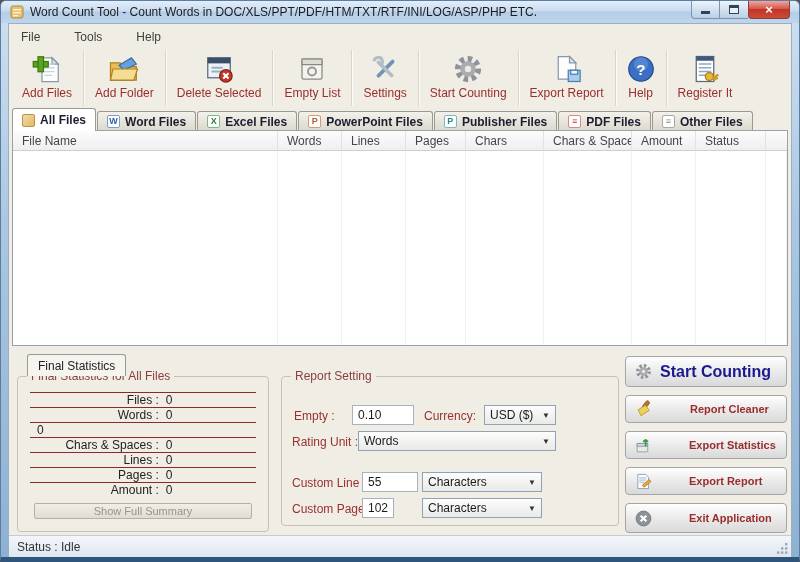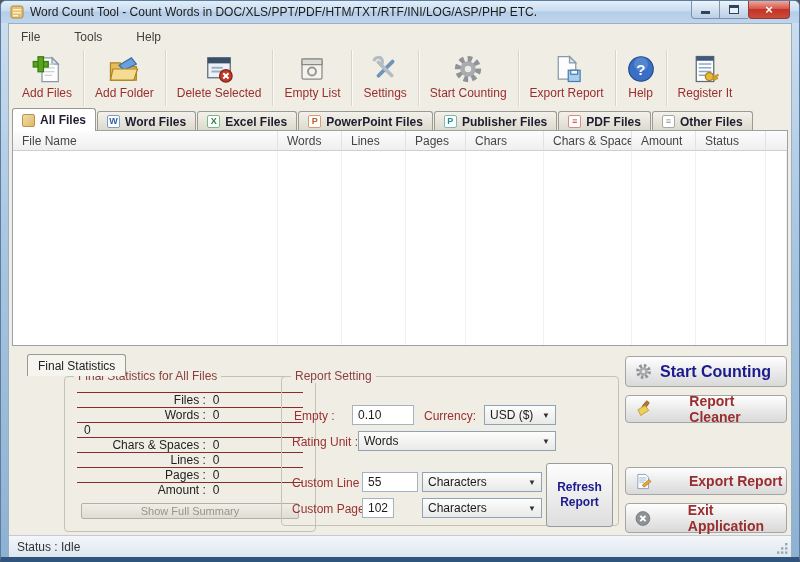--- a/index.html
+++ b/index.html
@@ -84,21 +84,21 @@
     border: 1px solid #9a9a92; border-bottom: none; border-radius: 3px 3px 0 0;
     background: linear-gradient(180deg,#f3f1ea,#dcd9ce); font-size: 12px; color: #222;
     margin-right: 2px; cursor: default; margin-left: 10px; }
   .subtab.active { height: 22px; background: #f6f4ee; z-index: 2; }
 
   
   .grp { position: absolute; border: 1px solid #c5c1b4; border-radius: 4px; }
   .grp-legend { position: absolute; top: -8px; left: 9px; padding: 0 4px;
     background: #f0ede4; font-size: 12px; color: #8b4040; white-space: nowrap; }
 
-  .stats-box { top: 352px; left: 8px; width: 252px; height: 156px; margin-left: 47px; }
+  .stats-box { top: 352px; left: 8px; width: 252px; height: 156px; }
   .stats-rows { margin: 15px 12px 0; border-top: 1px solid #8a2a2a; }
   .stat-row { display: flex; align-items: baseline; height: 15px;
     border-bottom: 1px solid #8a2a2a; font-size: 12px; color: #222; }
   .stat-row:last-child { border-bottom: none; }
   .stat-label { flex: 0 0 57%; text-align: right; }
   .stat-value { margin-left: 7px; }
   .btn-summary { display: block; margin: 5px auto 0; width: 218px; height: 16px;
     border: 1px solid #b3b0a4; border-radius: 2px;
     background: linear-gradient(180deg,#f0eee7,#dfdcd2);
     font-size: 11px; color: #97948a; font-family: "Liberation Sans", sans-serif; }
@@ -118,21 +118,21 @@
 
   
   .actions { position: absolute; top: 332px; right: 4px; width: 162px; height: 180px; }
   .act-btn { position: absolute; left: 0; right: 0; display: flex; align-items: center;
     gap: 8px; padding-left: 9px; border: 1px solid #a5a5a5; border-radius: 4px;
     background: linear-gradient(180deg,#fefefe,#e9e9e9 55%,#d9d9d9);
     font-family: "Liberation Sans", sans-serif; cursor: default; }
   .act-btn .lbl { font-weight: bold; }
   .act-start { top: 0; height: 31px; }
   .act-start .lbl { font-size: 16px; color: #1a1a8e; }
-  .act-sm .lbl { font-size: 14px; color: #9a2d2d; padding-left: 29px; }
+  .act-sm .lbl { font-size: 11px; color: #9a2d2d; padding-left: 29px; }
   .act-cleaner { top: 39px; height: 28px; }
   .act-stats   { top: 75px; height: 28px; }
   .act-report  { top: 111px; height: 28px; }
   .act-exit    { top: 147px; height: 30px; }
 
   
   .statusbar { position: absolute; left: 0; right: 0; bottom: 0; height: 22px;
     border-top: 1px solid #c4cbd3; background: linear-gradient(180deg,#f3f6fa,#dee7f0);
     display: flex; align-items: center; padding-left: 8px; font-size: 12px; color: #333; }
   .grip { position: absolute; right: 2px; bottom: 2px; width: 13px; height: 13px; }
@@ -413,38 +413,45 @@
         <span class="arrow">▼</span>
       </div>
 
       <span class="flabel" style="left:10px;top:125px">Custom Page :</span>
       <input class="finput" style="left: 80px; top: 121px; width: 32px;" value="1024">
       <div class="fselect" style="left:140px;top:121px;width:120px">
         <span>Characters</span>
         <span class="arrow">▼</span>
       </div>
 
-      <button class="btn-refresh" style="left:264px;top:86px;height:64px">Refresh Report</button>
     </div>
 
     <div class="actions">
       <div class="act-btn act-start">
         <svg width="17" height="17" viewBox="0 0 24 24">
           <circle cx="12" cy="12" r="8" fill="none" stroke="#8f9296" stroke-width="5" stroke-dasharray="3.4 2.8"></circle>
           <circle cx="12" cy="12" r="6" fill="#a8abaf"></circle>
             <circle cx="12" cy="12" r="2.4" fill="#eceae2"></circle>
         </svg>
         <span class="lbl">Start Counting</span>
       </div>
       <div class="act-btn act-sm act-cleaner">
         <svg width="18" height="18" viewBox="0 0 24 24">
           <rect x="13" y="0.5" width="5" height="11" rx="2" transform="rotate(38 15 5)" fill="#b87333" stroke="#8a5520"></rect>
           <path d="M4 13l10-6 5 7-11 7z" fill="#ecd05a" stroke="#b09020"></path>
         </svg>
         <span class="lbl">Report Cleaner</span>
+      </div>
+      <div class="act-btn act-sm act-stats">
+        <svg width="17" height="17" viewBox="0 0 24 24">
+          <rect x="3" y="9" width="15" height="12" rx="1" fill="#e9e9e3" stroke="#7a8a96"></rect>
+          <rect x="3" y="9" width="15" height="4" fill="#cfd8de" stroke="#7a8a96"></rect>
+          <path d="M15 13V3.5M15 3.5l-3.4 3.4M15 3.5l3.4 3.4" fill="none" stroke="#3a9a3a" stroke-width="2.4"></path>
+        </svg>
+        <span class="lbl">Export Statistics</span>
       </div>
       <div class="act-btn act-sm act-report">
         <svg width="17" height="17" viewBox="0 0 24 24">
           <path d="M4 2h11l4 4v16H4z" fill="#fdfdfd" stroke="#6a84a8"></path>
           <path d="M6 7h10M6 10h10M6 13h7" stroke="#9ab4d8" stroke-width="1.4"></path>
           <rect x="10" y="13" width="13" height="4" rx="1.5" transform="rotate(-38 16 15)" fill="#e8a83a" stroke="#b07a18"></rect>
         </svg>
         <span class="lbl">Export Report</span>
       </div>
       <div class="act-btn act-sm act-exit">

